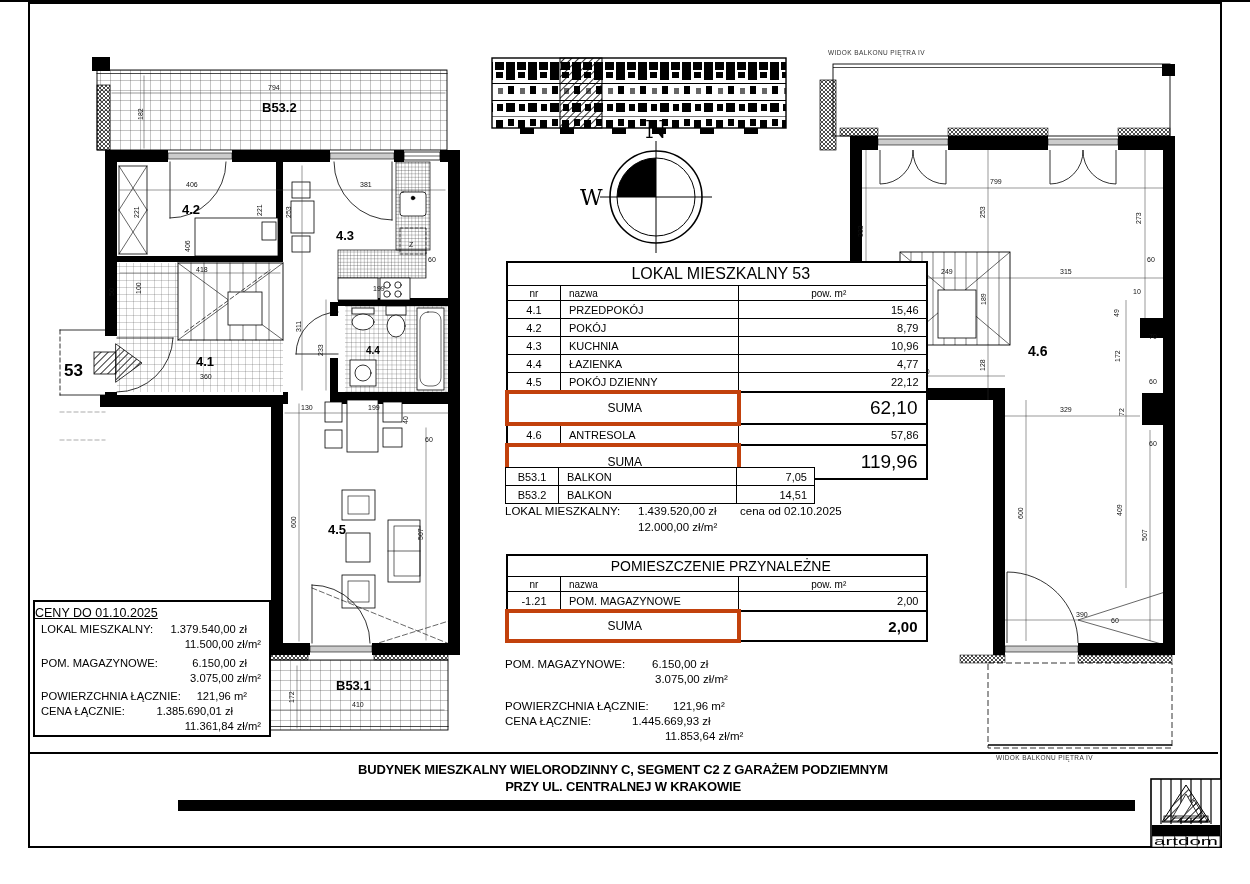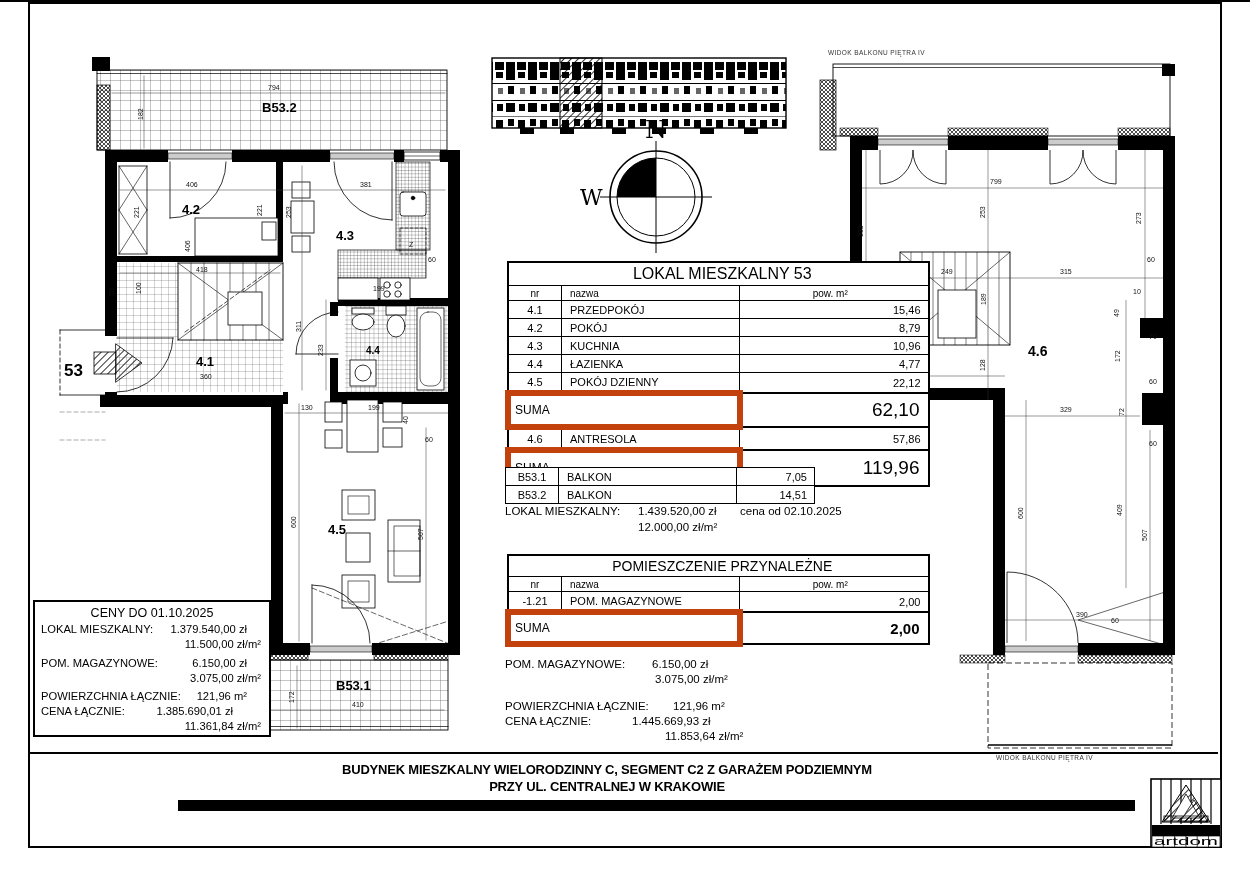--- a/index.html
+++ b/index.html
@@ -17,39 +17,39 @@
 
   
   table.tbl{position:absolute;border-collapse:collapse;background:#fff;border:2px solid #000}
   table.tbl td{border:1px solid #000;padding:0;font-size:11px;white-space:nowrap}
   table.tbl td.title{font-size:16px;height:22px;padding-left:8px}
   table.tbl td.hd{font-size:10px;height:14px;color:#000}
   table.tbl td:nth-child(1){width:52px;text-align:center}
   table.tbl td:nth-child(2){width:169px;padding-left:8px}
   table.tbl td:nth-child(3){width:70px;text-align:right;padding-right:7px}
   table.tbl tbody.body td{height:17px}
-  table.tbl td.sumlab{text-align:left;font-size:12px;border:6px solid #c2410c;height:28px;padding-left:4px}
+  table.tbl td.sumlab{text-align:center;font-size:12px;border:4px solid #c2410c;height:28px;padding-left:4px}
   table.tbl td.sumval{font-size:19px;border:2px solid #000;text-align:right;padding-right:8px}
   table.tbl td.sumval2{font-size:15px;font-weight:bold;border:2px solid #000;text-align:right;padding-right:8px}
   #tbl-przyn td.title{font-size:14px;height:20px}
   #tbl-przyn td.sumlab{height:26px}
 
   
   .pb{position:absolute;font-size:11.5px}
   .pb span{position:absolute;white-space:nowrap}
   .b{font-weight:normal}
 
   
   #oldbox{left:33px;top:600px;width:234px;height:133px;border:2px solid #000;background:#fff;font-size:11.2px}
-  #oldbox .ti{position:absolute;left:0;right:0;top:4px;text-align:center;font-size:12.5px;}
+  #oldbox .ti{position:absolute;left:0;right:0;top:4px;text-align:left;font-size:12.5px;text-decoration:underline}
   #oldbox span{position:absolute;white-space:nowrap}
 
   
   .rule{background:#000}
-  .ftext{left:12px;width:1190px;text-align:center;font-weight:bold;font-size:13px;letter-spacing:-0.2px}
+  .ftext{left:28px;width:1190px;text-align:center;font-weight:bold;font-size:13px;letter-spacing:-0.2px}
   #black-bar{left:178px;top:800px;width:957px;height:11px;background:#000}
 </style>
 </head>
 <body>
 
 <div id="page">
   <div class="abs" id="top-edge"></div>
   <div class="abs" id="frame"></div>
 
   <svg class="draw" width="1250" height="884" viewBox="0 0 1250 884">

